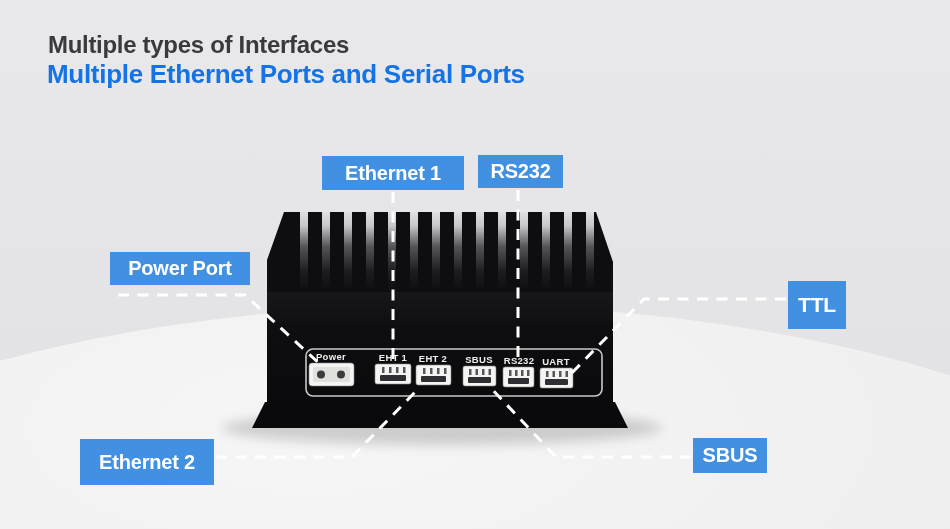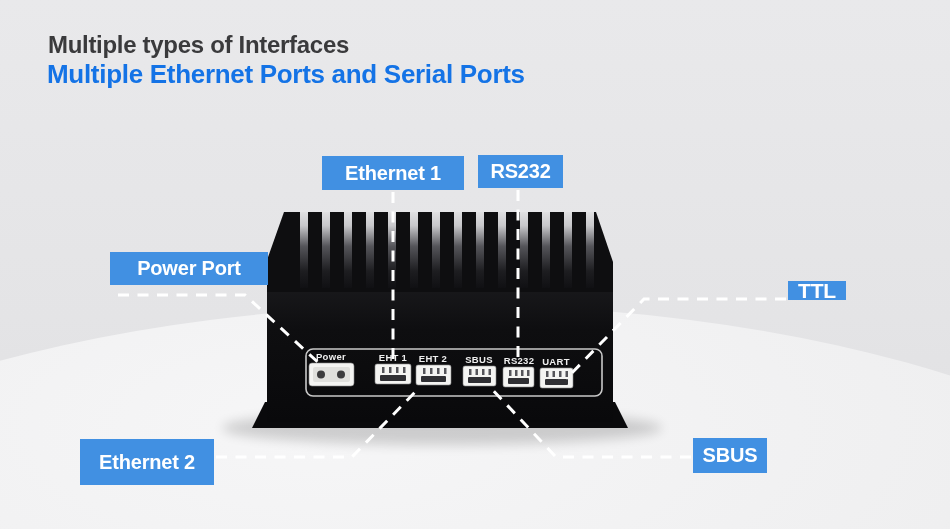--- a/index.html
+++ b/index.html
@@ -7,22 +7,22 @@
   #slide{position:relative;width:950px;height:529px;background:#e7e7e9;overflow:hidden;}
   #scene{position:absolute;left:0;top:0;width:950px;height:529px;display:block;}
   .hdr{position:absolute;margin:0;letter-spacing:-0.3px;white-space:nowrap;}
   #title{left:48px;top:31px;font-size:24px;font-weight:bold;color:#3a3a3c;}
   #subtitle{left:30px;top:59px;font-size:26px;font-weight:bold;color:#1473e6;margin-left:17px;}
   .chip{position:absolute;background:#4190e2;color:#ffffff;font-weight:bold;font-size:20px;
         display:flex;align-items:center;justify-content:center;letter-spacing:-0.2px;
         box-shadow:0 0 0 0 transparent;}
   .chip-ethernet1{left:322px;top:156px;width:142px;height:34px;}
   .chip-rs232{left:478px;top:155px;width:85px;height:33px;}
-  .chip-power{left:110px;top:252px;width:158px;height:33px;}
-  .chip-ttl{left:788px;top:281px;width:58px;height:19px;font-size:21px;}
+  .chip-power{left:110px;top:252px;width:140px;height:33px;}
+  .chip-ttl{left:788px;top:281px;width:58px;height:48px;font-size:21px;}
   .chip-ethernet2{left:80px;top:439px;width:134px;height:46px;}
   .chip-sbus{left:693px;top:438px;width:74px;height:35px;}
   .port-label{font-size:9.5px;font-weight:600;fill:#eeeeee;letter-spacing:0.3px;}
 </style>
 </head>
 <body>
 
 <div id="slide">
 
   <svg id="scene" viewBox="0 0 950 529" aria-hidden="true">

